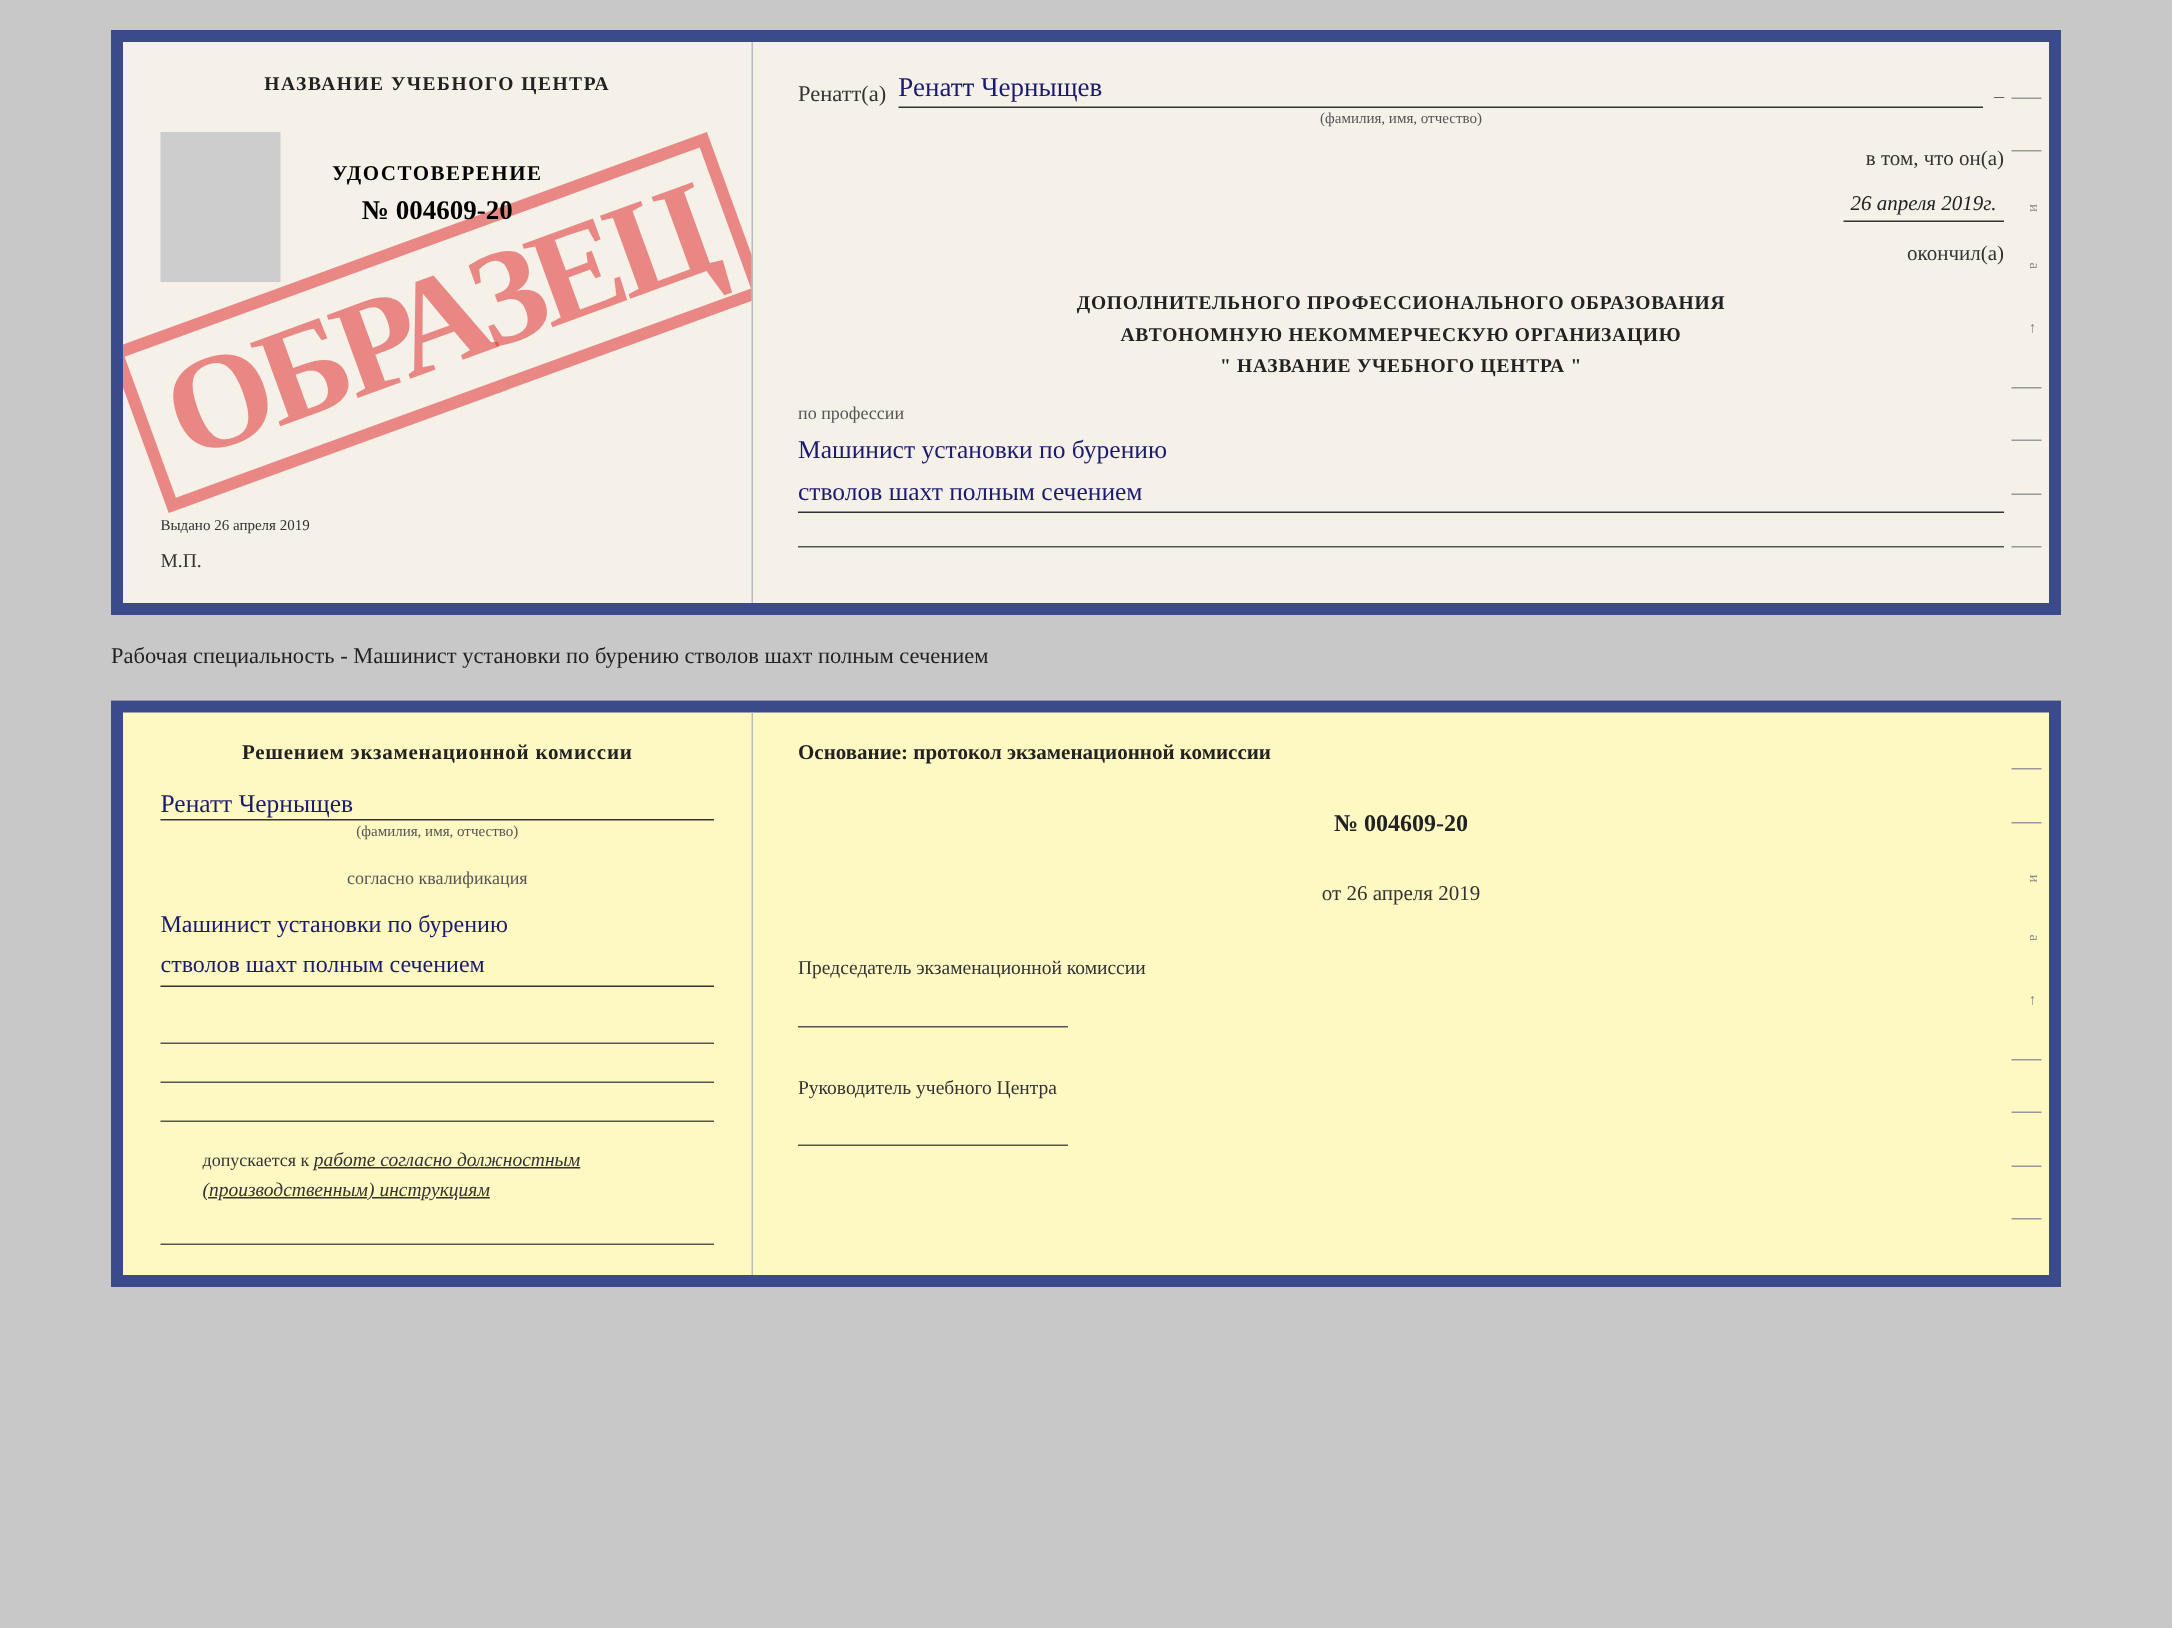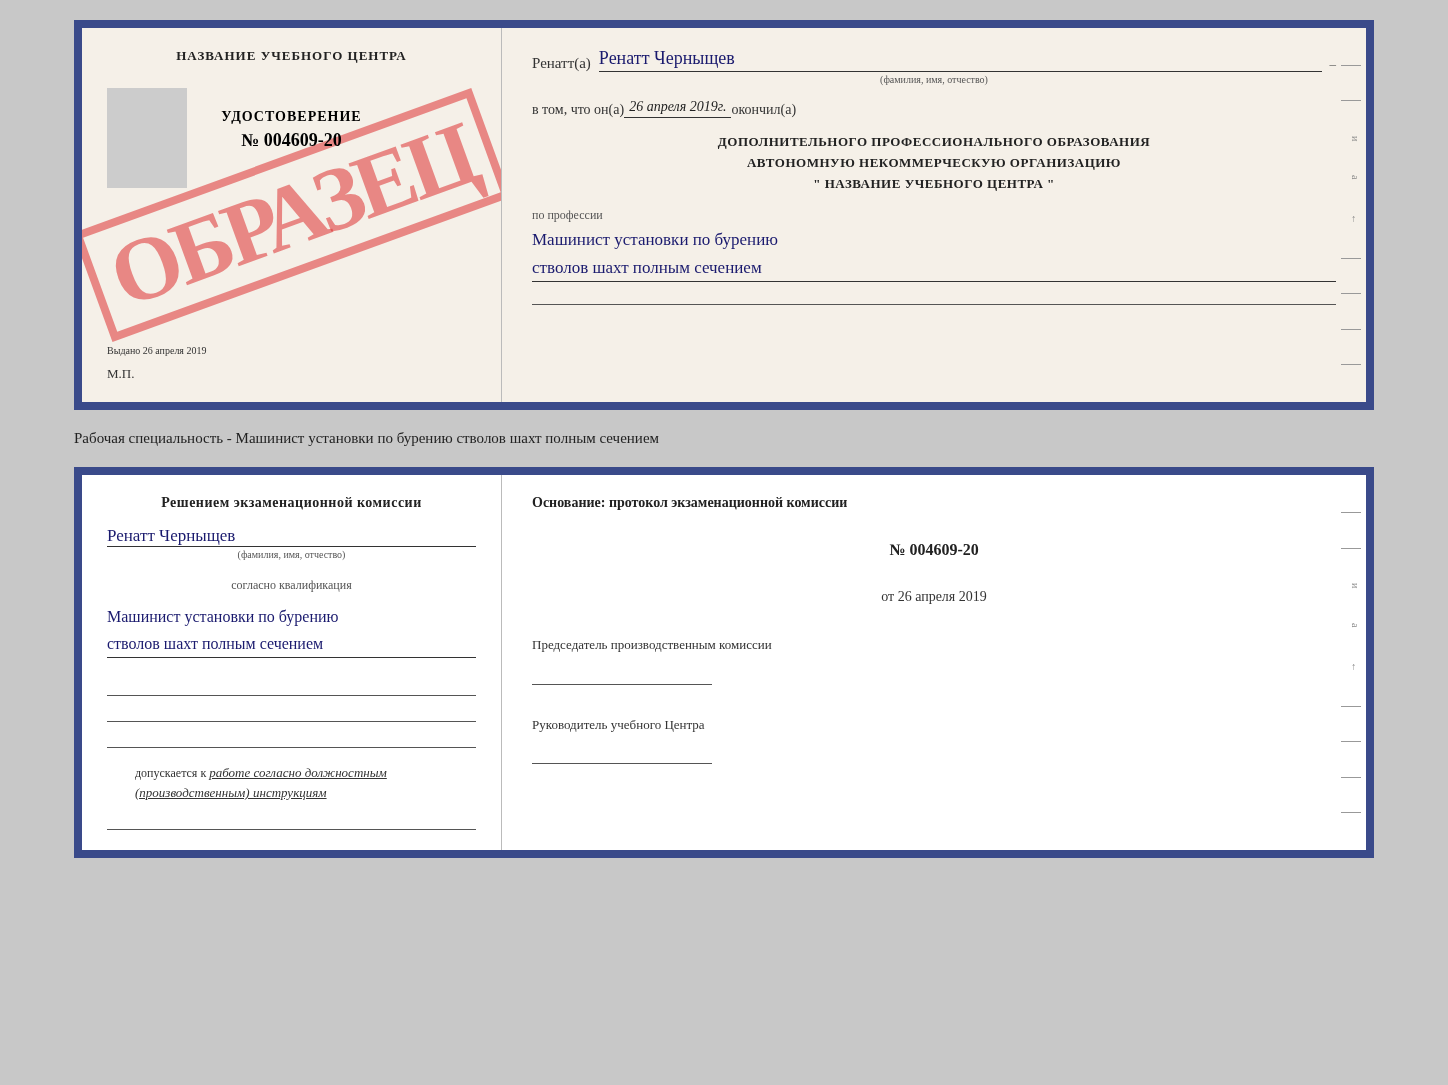--- a/index.html
+++ b/index.html
@@ -167,23 +167,24 @@
     .small-label {
       font-size: 10px;
       text-align: center;
       color: #555;
       margin-top: 2px;
     }
 
     .vtom-row {
       display: flex;
       align-items: flex-end;
-      gap: 0;
-      font-size: 14px;
-      color: #333;
+      gap: 14px;
+      font-size: 14px;
+      color: #333;
+      flex-direction: column;
     }
 
     .date-underline {
       font-style: italic;
       font-size: 14px;
       border-bottom: 1px solid #333;
       padding: 0 5px 2px;
       color: #222;
     }
 
@@ -221,21 +222,21 @@
       width: 1300px;
       font-size: 15px;
       color: #222;
       padding: 5px 0;
     }
 
     
     .certificate-bottom {
       display: flex;
       width: 100%;
-      background: #ffffff;
+      background: #fef9c3;
       border: 8px solid #3a4a8a;
       position: relative;
       min-height: 370px;
     }
 
     .bottom-left {
       width: 420px;
       min-width: 420px;
       border-right: 1px solid #bbb;
       padding: 20px 25px;
@@ -489,21 +490,21 @@
       <div class="osnovanie-title">Основание: протокол экзаменационной комиссии</div>
 
       <div class="protocol-num">№ 004609-20</div>
 
       <div class="ot-date">
         <span>от</span>
         <span>26 апреля 2019</span>
       </div>
 
       <div class="predsedatel-block">
-        <div>Председатель производственным комиссии</div>
+        <div>Председатель экзаменационной комиссии</div>
         <div class="sign-line"></div>
       </div>
 
       <div class="rukovoditel-block">
         <div>Руководитель учебного Центра</div>
         <div class="sign-line"></div>
       </div>
 
       <div class="right-side-lines">
         <div class="edge-line"></div>

